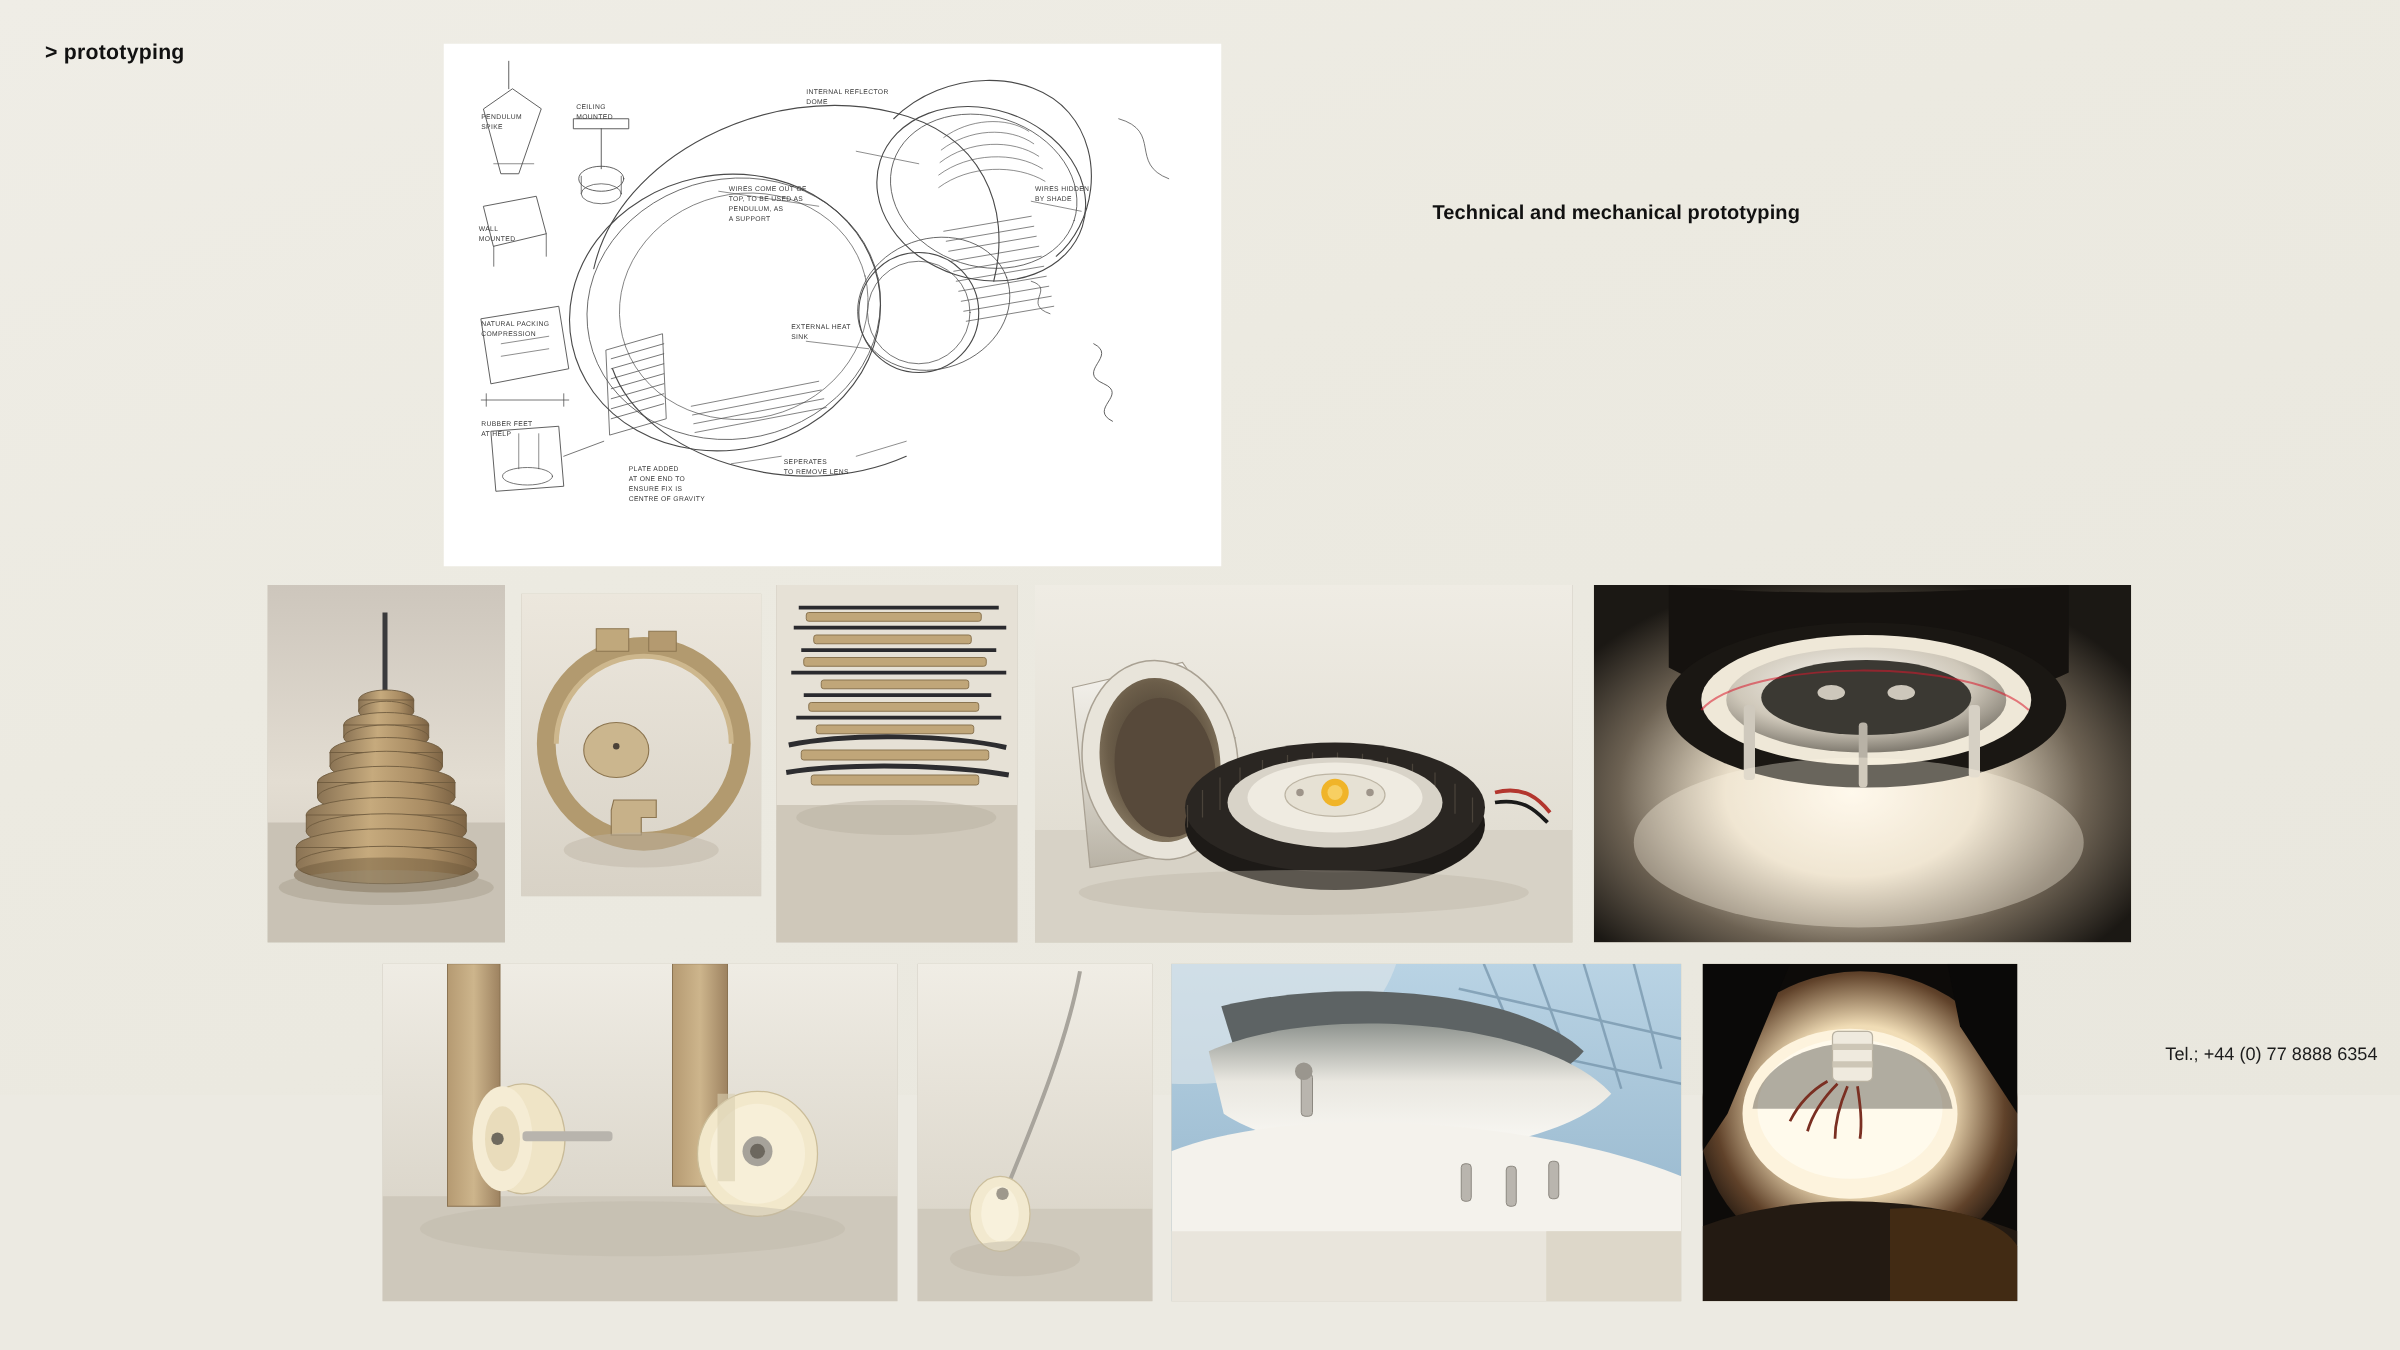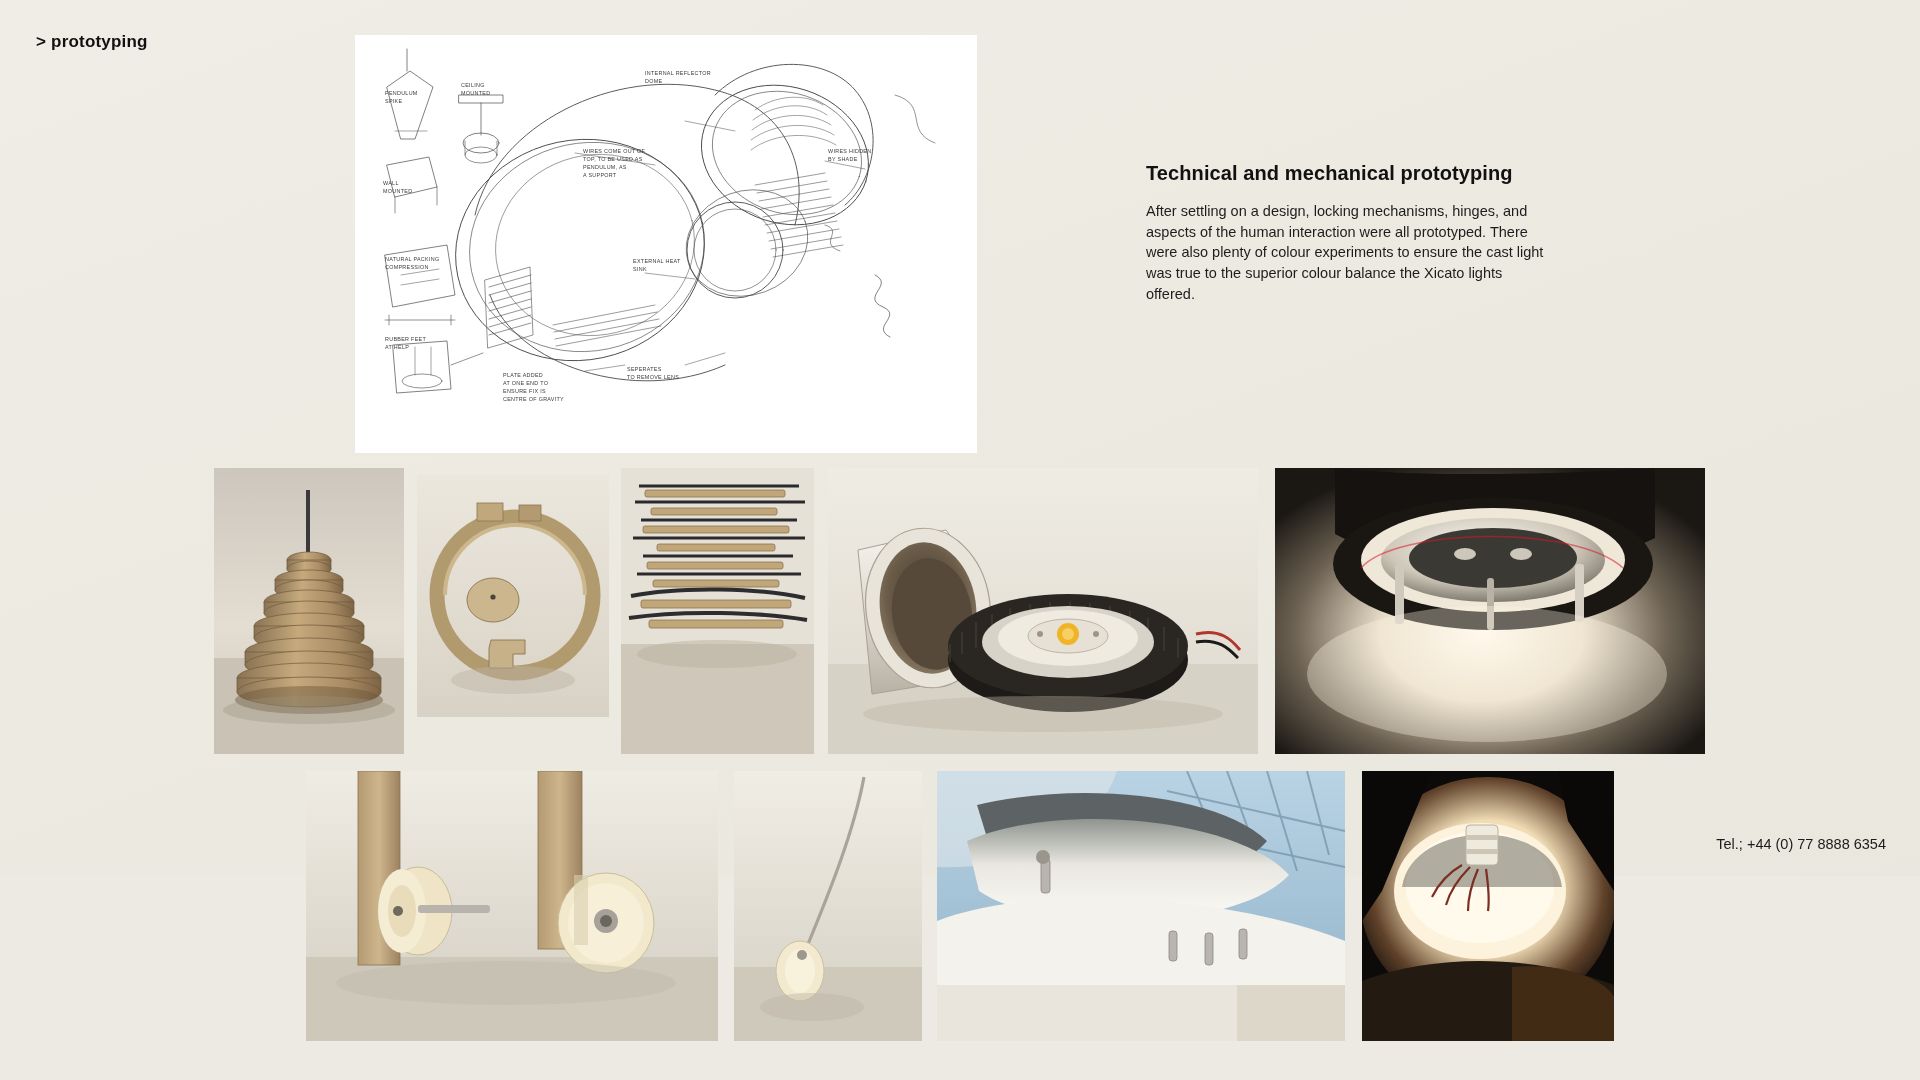--- a/index.html
+++ b/index.html
@@ -55,21 +55,21 @@
 
   
   .text-block {
     position: absolute;
     left: 1146px;
     top: 162px;
     width: 400px;
   }
   .text-block h2 {
     margin: 0 0 16px 0;
-    font-size: 20px;
+    font-size: 16px;
     font-weight: bold;
     color: #111;
     letter-spacing: 0.1px;
   }
   .text-block p {
     margin: 0;
     font-size: 14.5px;
     line-height: 1.43;
     color: #1d1d1d;
   }
@@ -86,21 +86,21 @@
   .footer-left {
     position: absolute;
     left: 36px;
     bottom: 26px;
     font-size: 14.5px;
     line-height: 1.38;
     color: #1c1c1c;
   }
   .footer-right {
     position: absolute;
-    right: 34px;
+    right: 18px;
     bottom: 24px;
     font-size: 14.5px;
     color: #1c1c1c;
   }
 </style>
 </head>
 <body>
 
 <div class="page">
 
@@ -225,21 +225,20 @@
         <text x="272" y="336">SEPERATES</text>
         <text x="272" y="344">TO REMOVE LENS</text>
         <text x="278" y="228">EXTERNAL HEAT</text>
         <text x="278" y="236">SINK</text>
       </g>
     </svg>
   </div>
 
   <div class="text-block">
     <h2>Technical and mechanical prototyping</h2>
-    <p>After settling on a design, locking mechanisms, hinges, and aspects of the human interaction were all prototyped. There were also plenty of colour experiments to ensure the cast light was true to the superior colour balance the Xicato lights offered.</p>
   </div>
 
   <div class="photo" style="left:214px; top:468px; width:190px; height:286px;">
     <svg viewBox="0 0 190 286" xmlns="http://www.w3.org/2000/svg" preserveAspectRatio="none">
       <defs>
         <linearGradient id="g1bg" x1="0" y1="0" x2="0" y2="1">
           <stop offset="0%" stop-color="#cdc6bc"></stop>
             <stop offset="55%" stop-color="#e3ddd2"></stop>
             <stop offset="100%" stop-color="#cfc8bc"></stop>
         </linearGradient>

